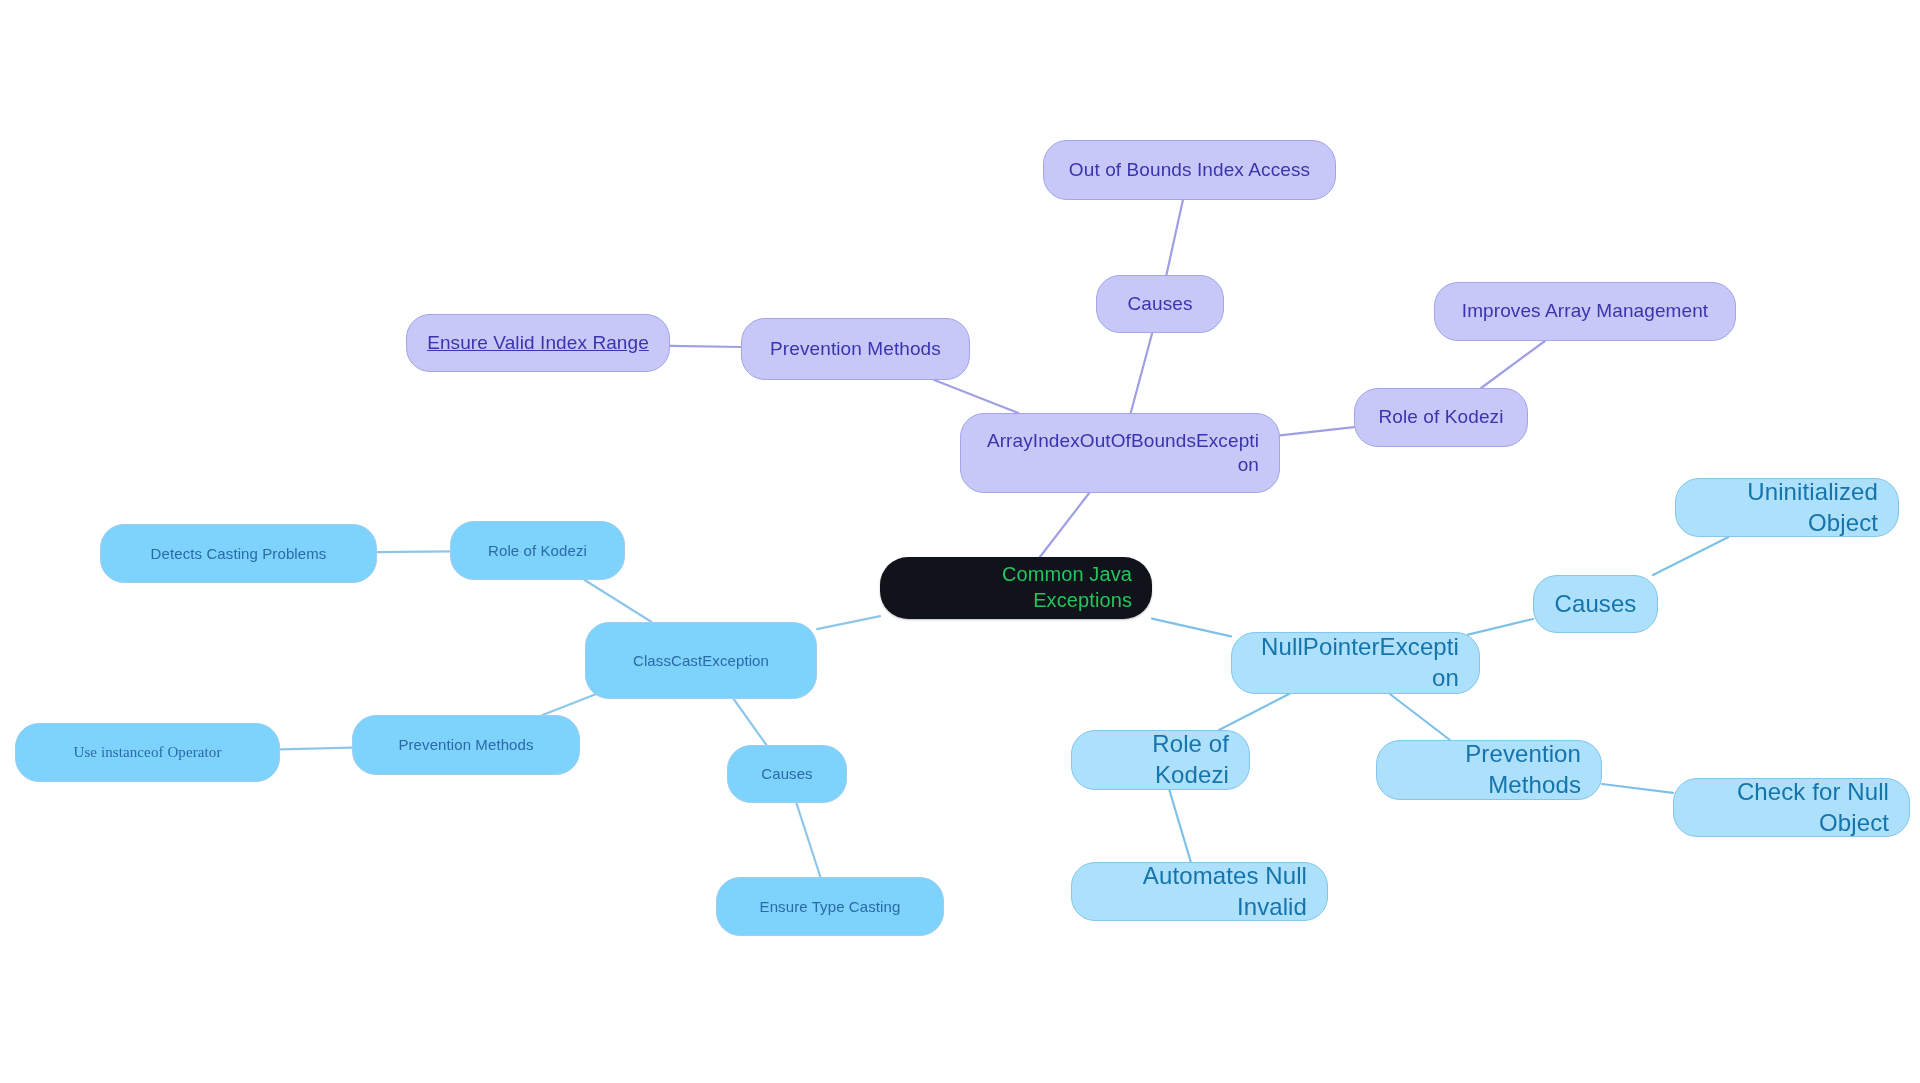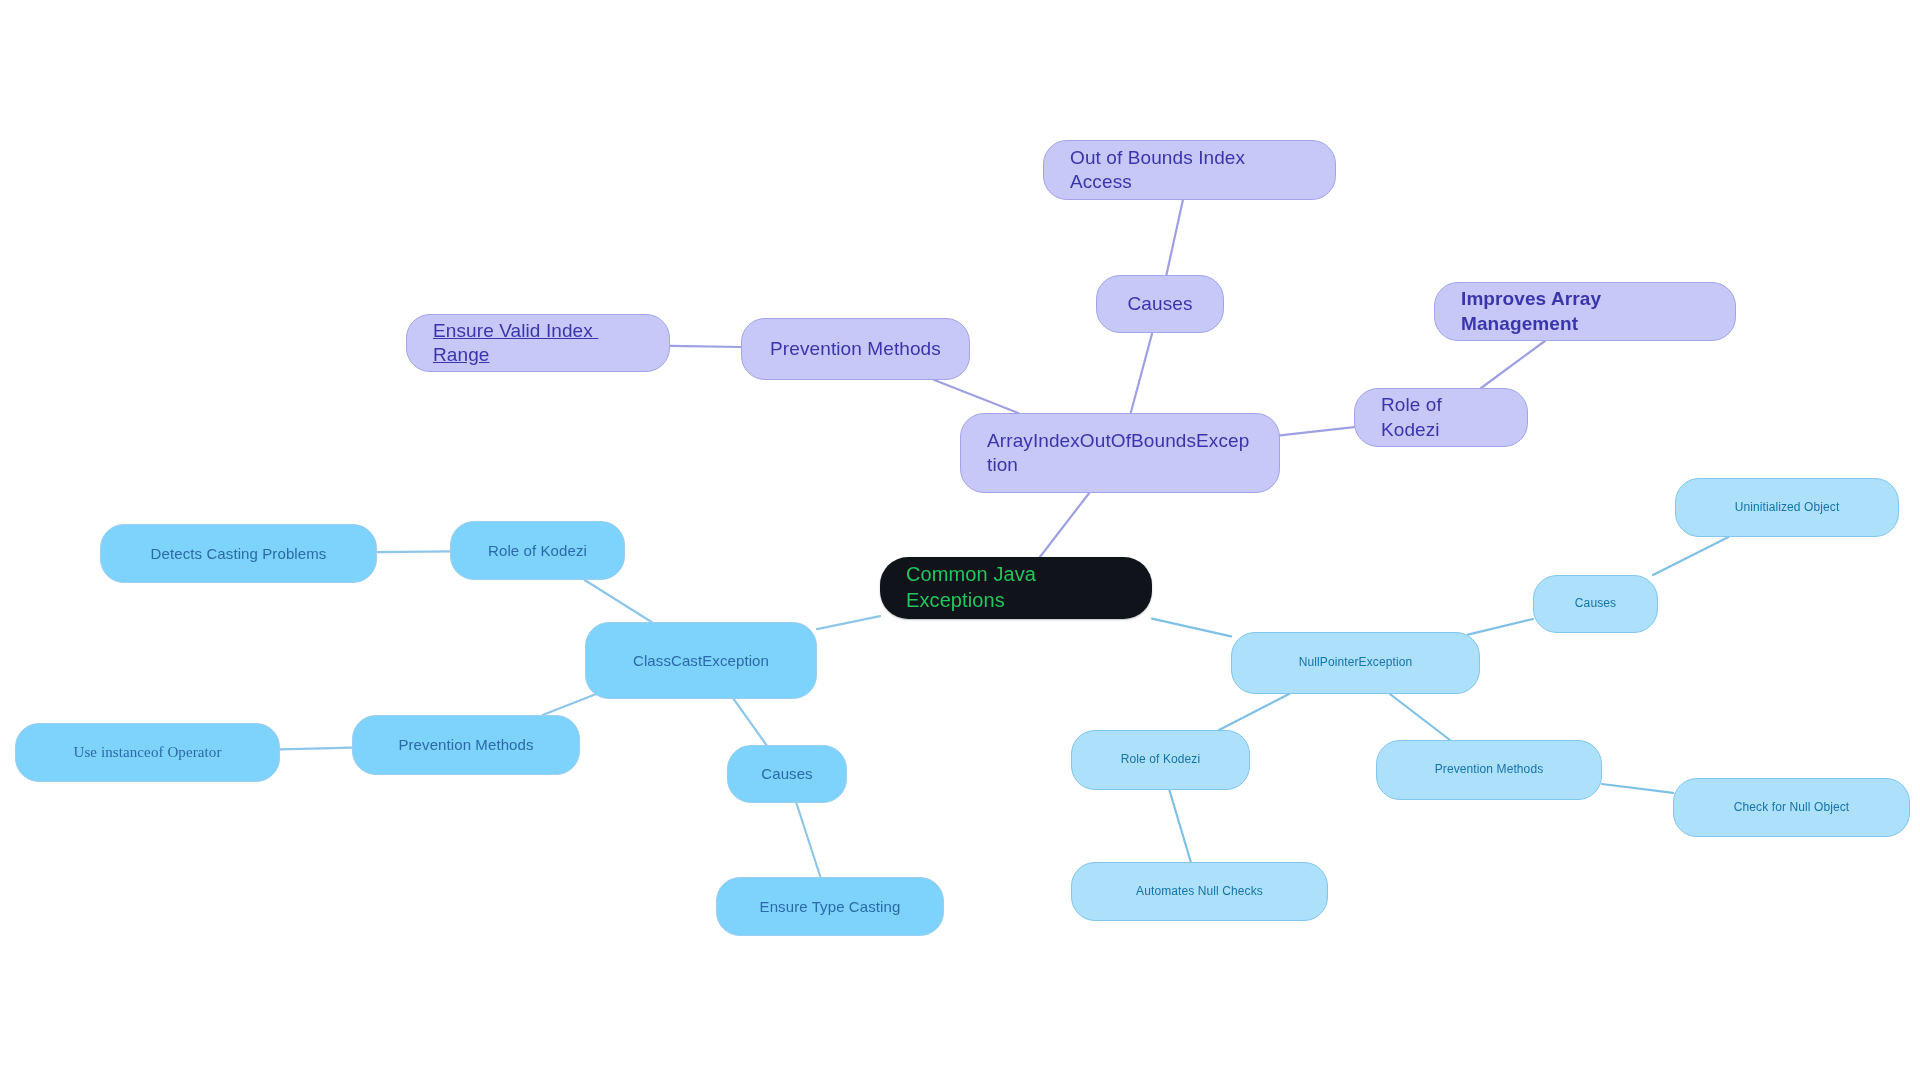--- a/index.html
+++ b/index.html
@@ -27,49 +27,49 @@
     width: 1920px;
     height: 1083px;
     pointer-events: none;
   }
   .mm-node {
     position: absolute;
     box-sizing: border-box;
     display: flex;
     align-items: center;
     justify-content: center;
-    text-align: left;
+    text-align: right;
     border-radius: 24px;
     border-style: solid;
     border-width: 1.5px;
     line-height: 1.28;
     white-space: pre-wrap;
     word-break: break-word;
-    padding: 4px 26px;
+    padding: 4px 20px;
     letter-spacing: 0.1px;
   }
   .mm-node.root {
     border-radius: 28px;
     border-width: 0;
     background: #10131a;
     color: #22c55e;
     font-size: 20px;
     box-shadow: 0 1px 2px rgba(0,0,0,0.25);
   }
   .mm-node.purple {
     background: #c7c8f7;
     border-color: #a3a4ea;
     color: #3a35ad;
     font-size: 19px;
   }
   .mm-node.blue {
     background: #ace0fb;
     border-color: #81c7ef;
     color: #1574ab;
-    font-size: 12px;
+    font-size: 24px;
   }
   .mm-node.blue-pale {
     background: #7dd3fc;
     border-color: #9dcdf0;
     color: #2a6aa8;
     font-size: 15px;
   }
 </style>
 </head>
 <body>
@@ -99,28 +99,28 @@
       <line x1="796.4" y1="803.0" x2="820.4" y2="877.0" stroke="#8ec6e9" stroke-width="2.2" stroke-linecap="round"></line>
     </svg>
   <div id="node-layer">
       <div class="mm-node root" style="left: 880px; top: 557px; width: 272px; height: 62px;">Common Java Exceptions</div>
       <div class="mm-node purple" style="left: 960px; top: 413px; width: 320px; height: 80px;">ArrayIndexOutOfBoundsException</div>
       <div class="mm-node purple" style="left: 1096px; top: 275px; width: 128px; height: 58px;">Causes</div>
       <div class="mm-node purple" style="left: 1043px; top: 140px; width: 293px; height: 60px;">Out of Bounds Index Access</div>
       <div class="mm-node purple" style="left: 741px; top: 318px; width: 229px; height: 62px;">Prevention Methods</div>
       <div class="mm-node purple" style="left: 406px; top: 314px; width: 264px; height: 58px; text-decoration: underline;">Ensure Valid Index Range</div>
       <div class="mm-node purple" style="left: 1354px; top: 388px; width: 174px; height: 59px;">Role of Kodezi</div>
-      <div class="mm-node purple" style="left: 1434px; top: 282px; width: 302px; height: 59px; font-weight: bold;">Improves Array Management</div>
+      <div class="mm-node purple" style="left: 1434px; top: 282px; width: 302px; height: 59px;">Improves Array Management</div>
       <div class="mm-node blue" style="left: 1231px; top: 632px; width: 249px; height: 62px;">NullPointerException</div>
       <div class="mm-node blue" style="left: 1533px; top: 575px; width: 125px; height: 58px;">Causes</div>
       <div class="mm-node blue" style="left: 1675px; top: 478px; width: 224px; height: 59px;">Uninitialized Object</div>
       <div class="mm-node blue" style="left: 1376px; top: 740px; width: 226px; height: 60px;">Prevention Methods</div>
       <div class="mm-node blue" style="left: 1673px; top: 778px; width: 237px; height: 59px;">Check for Null Object</div>
       <div class="mm-node blue" style="left: 1071px; top: 730px; width: 179px; height: 60px;">Role of Kodezi</div>
-      <div class="mm-node blue" style="left: 1071px; top: 862px; width: 257px; height: 59px;">Automates Null Checks</div>
+      <div class="mm-node blue" style="left: 1071px; top: 862px; width: 257px; height: 59px;">Automates Null Invalid</div>
       <div class="mm-node blue-pale" style="left: 585px; top: 622px; width: 232px; height: 77px;">ClassCastException</div>
       <div class="mm-node blue-pale" style="left: 450px; top: 521px; width: 175px; height: 59px;">Role of Kodezi</div>
       <div class="mm-node blue-pale" style="left: 100px; top: 524px; width: 277px; height: 59px;">Detects Casting Problems</div>
       <div class="mm-node blue-pale" style="left: 352px; top: 715px; width: 228px; height: 60px;">Prevention Methods</div>
       <div class="mm-node blue-pale" style="left: 15px; top: 723px; width: 265px; height: 59px; font-family: Liberation Serif, serif;">Use instanceof Operator</div>
       <div class="mm-node blue-pale" style="left: 727px; top: 745px; width: 120px; height: 58px;">Causes</div>
       <div class="mm-node blue-pale" style="left: 716px; top: 877px; width: 228px; height: 59px;">Ensure Type Casting</div>
     </div>
 </div>
 

